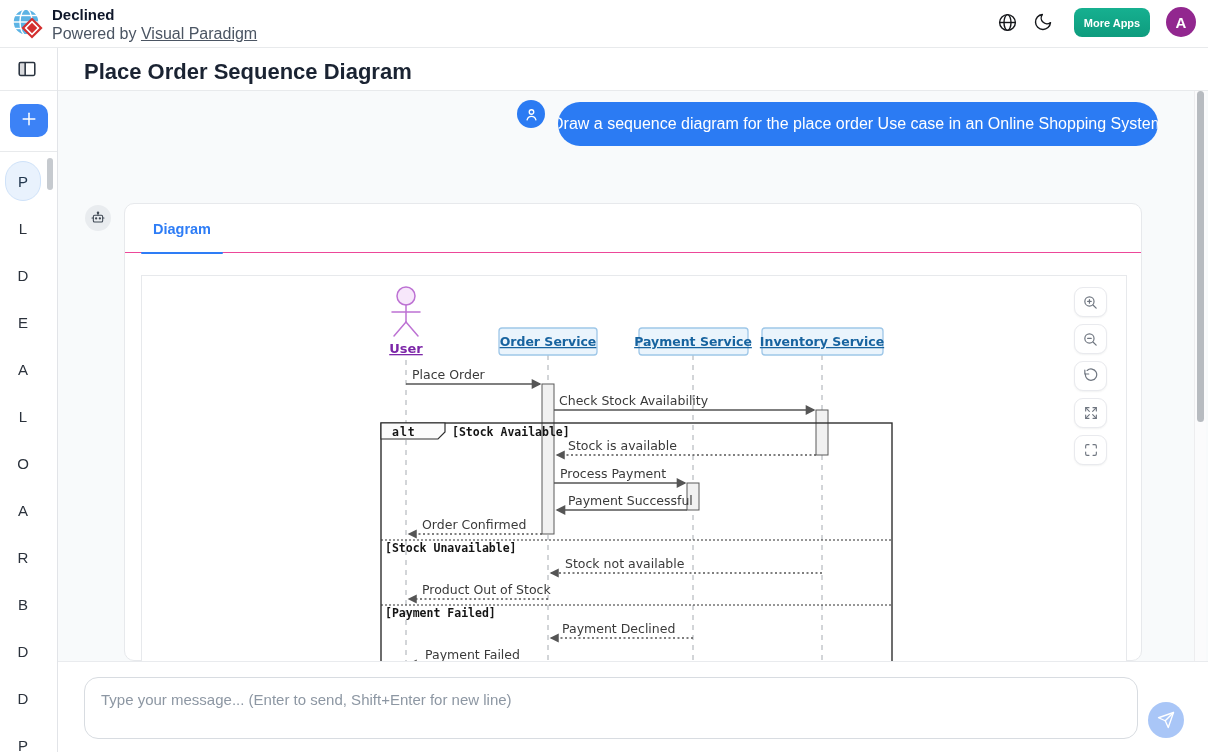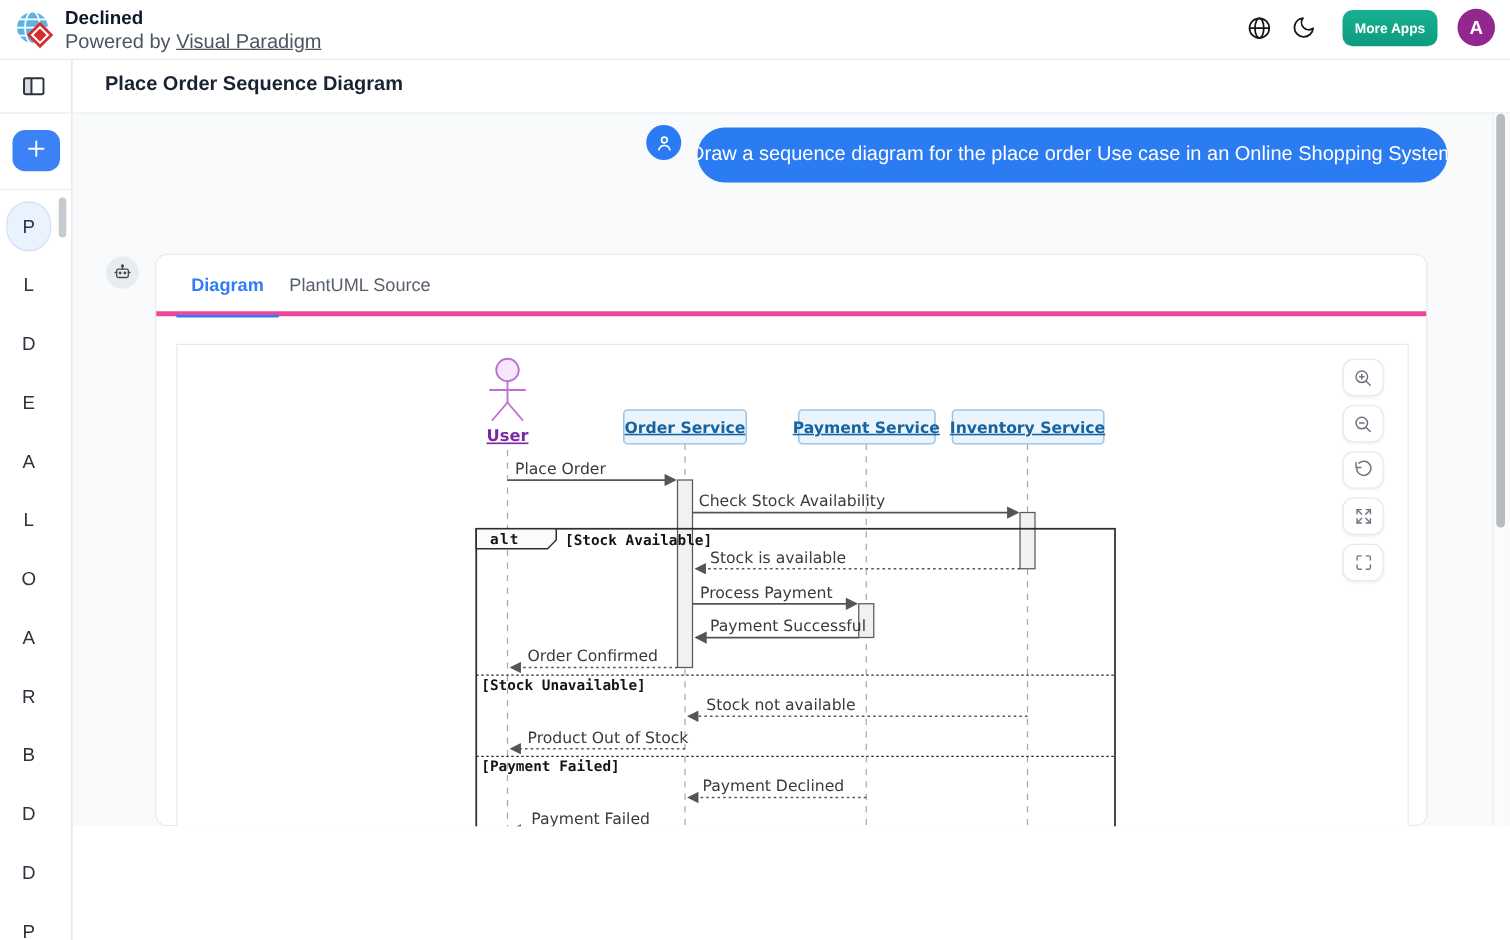--- a/index.html
+++ b/index.html
@@ -36,34 +36,34 @@
              justify-content:center; font-size:15px; font-weight:500; color:#2b323c;
              cursor:pointer; border-radius:18px; }
   .sb-item.active { left:5px; width:36px; background:#e9f2fd; border:1px solid #cfe2f9; color:#21364d; }
   .sb-scroll { position:absolute; left:47px; top:110px; width:6px; height:32px; border-radius:3px;
                background:#c6cacf; }
 
   
   .main { position:absolute; left:58px; top:48px; width:1150px; height:704px; }
   .titlebar { position:absolute; left:0; top:0; width:1150px; height:43px; background:#fff;
               border-bottom:1px solid #e8eaec; }
-  .titlebar h1 { position:absolute; left:26px; top:11px; font-size:16px; font-weight:700; color:#1a2332; }
+  .titlebar h1 { position:absolute; left:26px; top:11px; font-size:22px; font-weight:700; color:#1a2332; }
 
   .chat { position:absolute; left:0; top:43px; width:1150px; height:570px; background:#f8fafb;
           overflow:hidden; }
   .user-avatar { position:absolute; left:459px; top:9px; width:28px; height:28px; border-radius:50%;
                  background:#2b7bf3; display:flex; align-items:center; justify-content:center; }
   .bubble { position:absolute; left:500px; top:11px; width:600px; height:44px; border-radius:22px;
             background:#2b7bf3; color:#fff; font-size:16px; display:flex; align-items:center;
             justify-content:center; padding:0 18px; white-space:nowrap; overflow:hidden; }
   .bot-avatar { position:absolute; left:27px; top:114px; width:26px; height:26px; border-radius:50%;
                 background:#e9ecef; display:flex; align-items:center; justify-content:center; }
   .card { position:absolute; left:66px; top:112px; width:1018px; height:458px; background:#fff;
           border:1px solid #e7e9ec; border-radius:10px; }
-  .tabbar { position:absolute; left:0; top:0; width:1016px; height:49px; border-bottom:4px solid #ec4899; }
+  .tabbar { position:absolute; left:0; top:0; width:1016px; height:49px; border-bottom:1px solid #ec4899; }
   .tab { position:absolute; top:0; height:49px; display:flex; align-items:center; justify-content:center;
          font-size:14.5px; cursor:pointer; color:#57606c; font-weight:500; }
   .tab.active { color:#2e7df6; font-weight:700; }
   .tab.active::after { content:""; position:absolute; left:0; bottom:-1px; width:100%; height:2.5px;
                        background:#2e7df6; border-radius:2px; }
   .panel { position:absolute; left:16px; top:71px; width:986px; height:403px; background:#fff;
            border:1px solid #e7e9ec; overflow:hidden; }
   .zoombar { position:absolute; left:932px; top:11px; width:34px; }
   .zbtn { width:33px; height:30px; margin-bottom:7px; background:#fff; border:1px solid #e9eaee;
           border-radius:9px; box-shadow:0 1px 2px rgba(20,30,40,.06); cursor:pointer;
@@ -190,21 +190,20 @@
         <circle cx="9.2" cy="12.6" r="0.9" fill="#3f4854"></circle>
           <circle cx="14.8" cy="12.6" r="0.9" fill="#3f4854"></circle>
         <line x1="3" y1="12" x2="5" y2="12"></line>
           <line x1="19" y1="12" x2="21" y2="12"></line>
       </svg>
     </div>
 
     <div class="card">
       <div class="tabbar">
         <div class="tab active" style="left:16px; width:82px;">Diagram</div>
-        <div class="tab" style="left:98px; width:130px;">PlantUML Source</div>
       </div>
 
       <div class="panel">
         <svg width="986" height="403" viewBox="0 0 986 403">
           <defs>
             <marker id="arr" viewBox="0 0 10 10" refX="8.5" refY="5" markerWidth="9" markerHeight="7" orient="auto">
               <path d="M0 0 L10 5 L0 10 z" fill="#555"></path>
             </marker>
           </defs>
 
@@ -334,13 +333,22 @@
           </button>
         </div>
       </div>
     </div>
 
     <div class="page-scrollbar">
       <div class="page-scroll-thumb"></div>
     </div>
   </div>
 
+  <div class="composer">
+    <textarea placeholder="Type your message... (Enter to send, Shift+Enter for new line)" style=""></textarea>
+    <button class="send-btn">
+      <svg viewBox="0 0 24 24" width="18" height="18" fill="none" stroke="#fff" stroke-width="1.8" stroke-linecap="round" stroke-linejoin="round">
+        <path d="M22 2 11 13"></path>
+          <path d="M22 2 15 22 11 13 2 9 22 2z"></path>
+      </svg>
+    </button>
+  </div>
 </div>
 
 </body></html>

